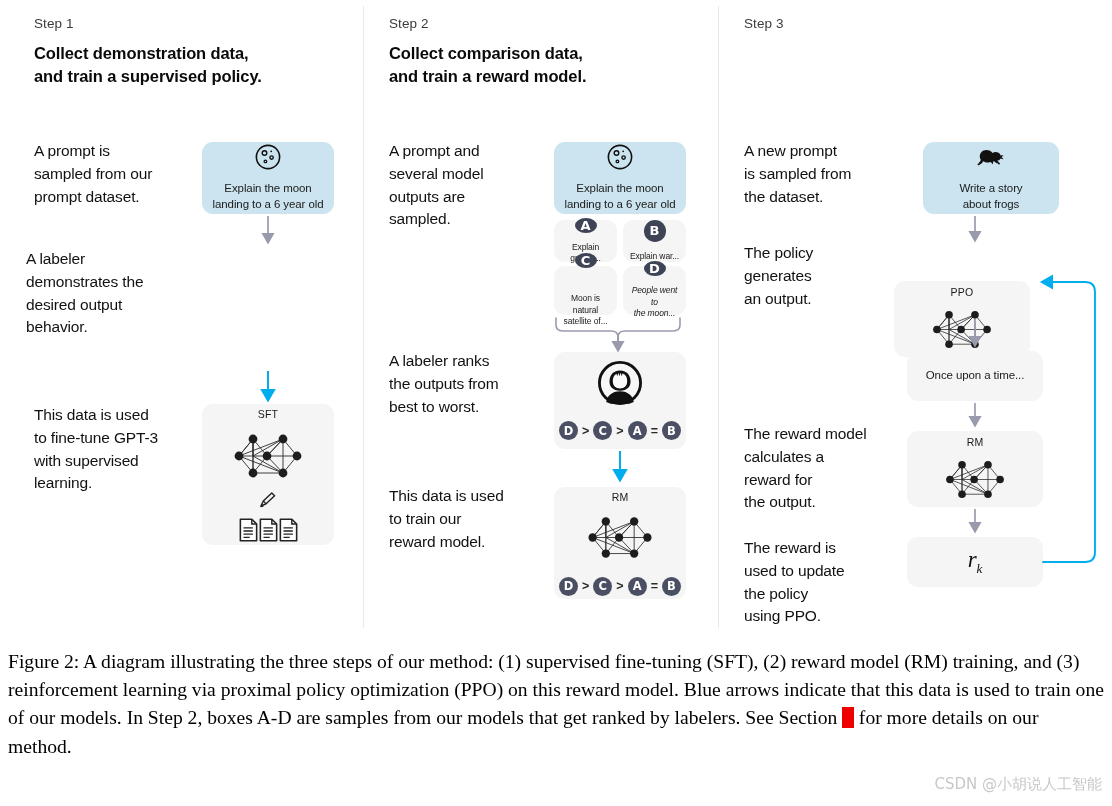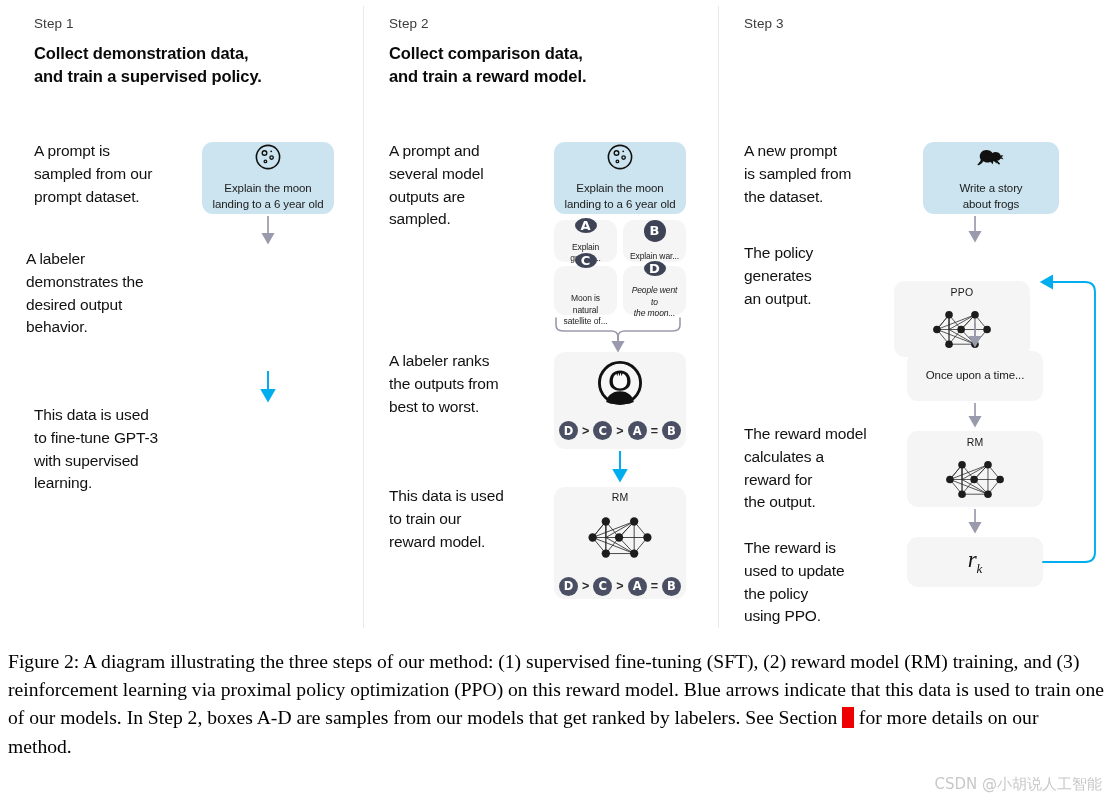--- a/index.html
+++ b/index.html
@@ -185,20 +185,44 @@
 
       <svg class="arrow" style="left:258px; top:216px;" width="20" height="32">
         <path d="M10 0 L10 22" stroke="#9a9aad" stroke-width="1.7" marker-end="url(#ghead)"></path>
       </svg>
 
 
       <svg class="arrow" style="left:258px; top:371px;" width="20" height="34">
         <path d="M10 0 L10 24" stroke="#00aeef" stroke-width="2" marker-end="url(#bhead)"></path>
       </svg>
 
+      <div class="card" style="left:202px; top:404px; width:132px; height:141px;">
+        <div class="card-title">SFT</div>
+        <span style="line-height:0;margin:3px 0 2px;">
+          <svg width="74" height="54" viewBox="0 0 74 54">
+              <use href="#ico-nn"></use>
+            </svg>
+        </span>
+        <span style="line-height:0;margin:1px 0 4px;">
+          <svg width="16" height="16" viewBox="0 0 17 17">
+              <use href="#ico-pencil"></use>
+            </svg>
+        </span>
+        <span style="line-height:0;display:flex;gap:1px;">
+          <svg width="19" height="24" viewBox="0 0 18 23">
+              <use href="#ico-doc"></use>
+            </svg>
+          <svg width="19" height="24" viewBox="0 0 18 23">
+              <use href="#ico-doc"></use>
+            </svg>
+          <svg width="19" height="24" viewBox="0 0 18 23">
+              <use href="#ico-doc"></use>
+            </svg>
+        </span>
+      </div>
     </div>
 
     <div class="col col2">
       <div class="step-label" style="left:25px; top:16px;">Step 2</div>
       <div class="step-title" style="left:25px; top:42px; width:300px; white-space:pre-line;">Collect comparison data,
 and train a reward model.</div>
 
       <div class="para" style="left:25px; top:140px; width:160px; white-space:pre-line;">A prompt and
 several model
 outputs are

